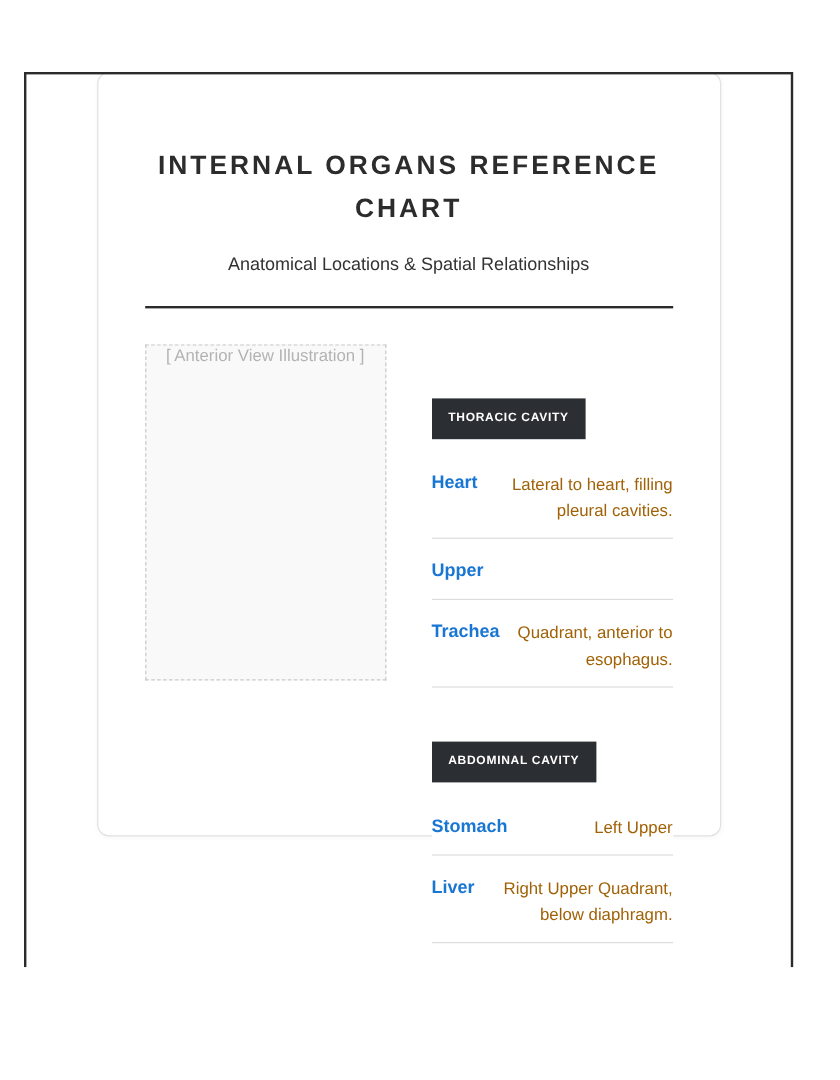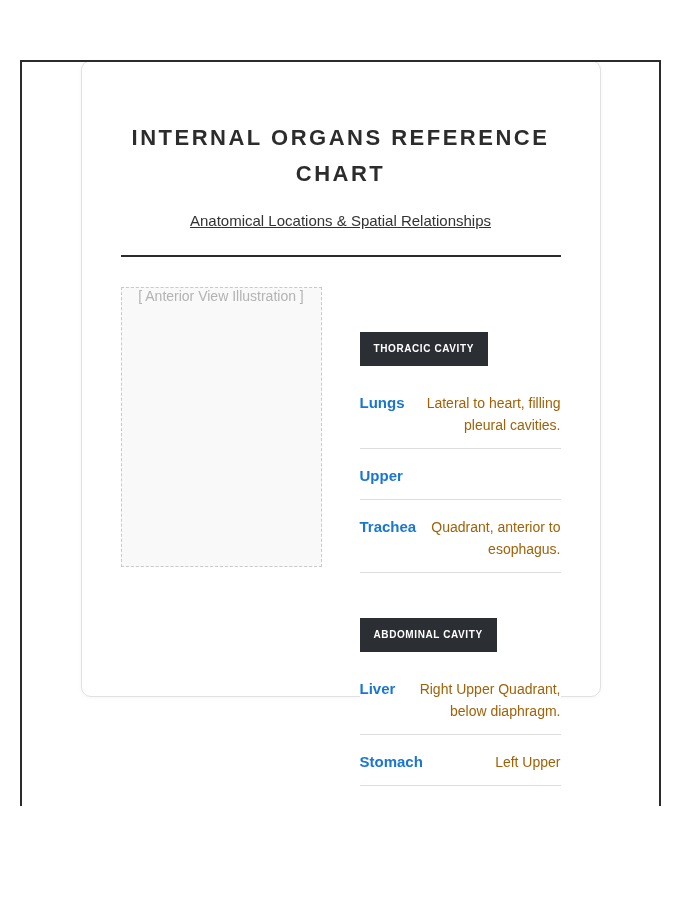--- a/index.html
+++ b/index.html
@@ -49,21 +49,20 @@
     line-height: 36px;
     font-weight: bold;
     letter-spacing: 2.5px;
     color: #2c2c2c;
   }
   .subtitle {
     margin-top: 20px;
     text-align: center;
     font-size: 15px;
     color: #333333;
-    text-decoration: underline;
   }
   .rule {
     margin: 26px 0 0;
     border: none;
     border-top: 2px solid #2b2b2b;
   }
   .columns {
     display: flex;
     gap: 38px;
     margin-top: 30px;
@@ -139,30 +138,30 @@
       <div class="subtitle">Anatomical Locations &amp; Spatial Relationships</div>
 
       <hr class="rule">
 
       <div class="columns">
         <div class="illustration">
           <span class="illustration-label">[ Anterior View Illustration ]</span>
         </div>
 
         <div class="organ-column" id="organ-column"><div class="section-title">THORACIC CAVITY</div><div class="organ-row">
-              <span class="organ-name">Lungs</span>
+              <span class="organ-name">Heart</span>
               <span class="organ-location">Lateral to heart, filling pleural cavities.</span>
             </div><div class="organ-row">
               <span class="organ-name">Upper</span>
             </div><div class="organ-row">
               <span class="organ-name">Trachea</span>
               <span class="organ-location">Quadrant, anterior to esophagus.</span>
             </div><div class="section-title">ABDOMINAL CAVITY</div><div class="organ-row">
+              <span class="organ-name">Stomach</span>
+              <span class="organ-location">Left Upper</span>
+            </div><div class="organ-row">
               <span class="organ-name">Liver</span>
               <span class="organ-location">Right Upper Quadrant, below diaphragm.</span>
-            </div><div class="organ-row">
-              <span class="organ-name">Stomach</span>
-              <span class="organ-location">Left Upper</span>
             </div></div>
       </div>
     </div>
   </div>
 </div>
 
 </body></html>

